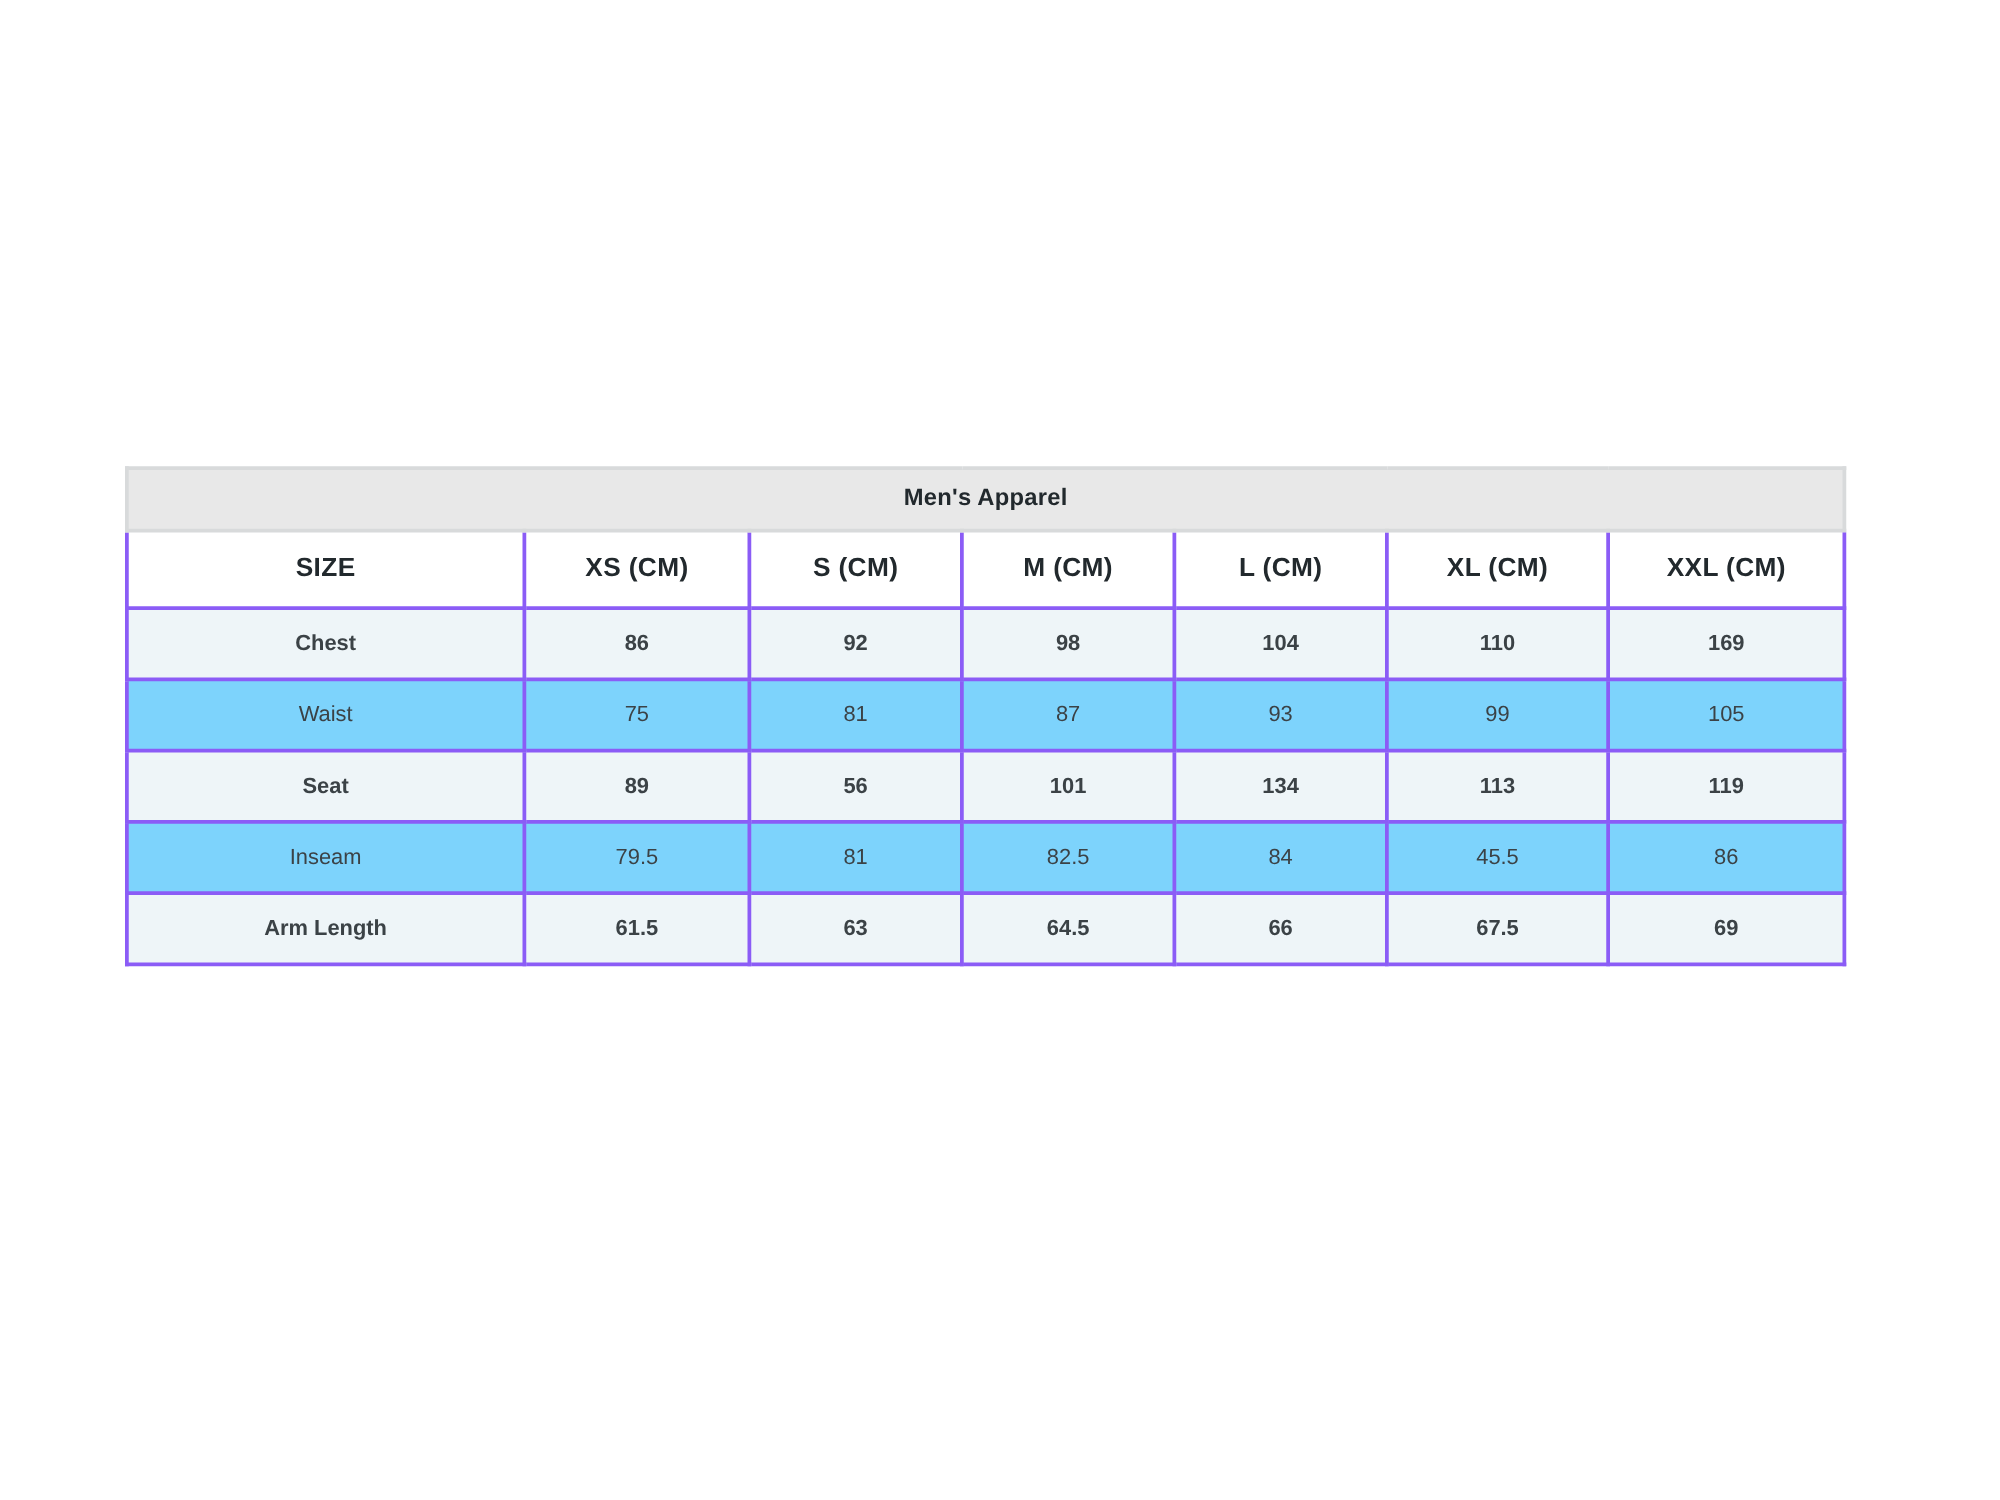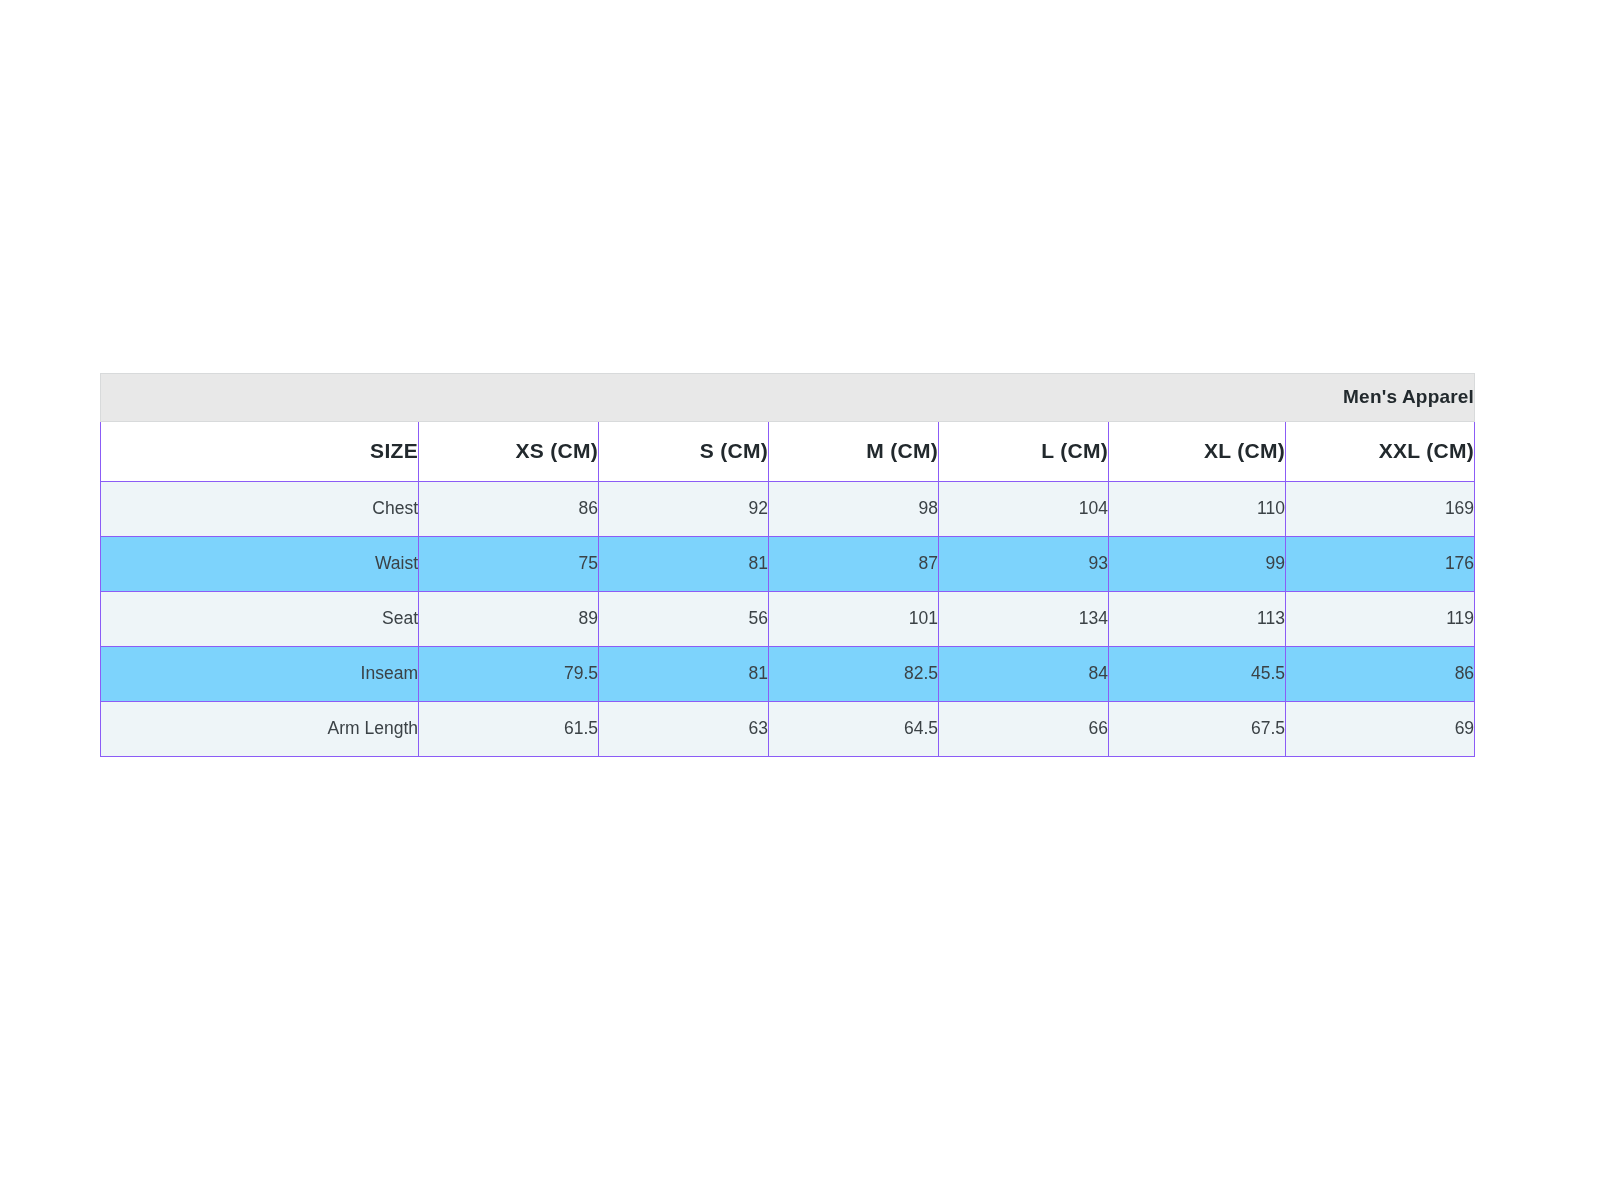--- a/index.html
+++ b/index.html
@@ -21,22 +21,22 @@
     left: 100px;
     top: 373px;
     width: 1374px;
   }
   table.size-chart {
     width: 100%;
     border-collapse: collapse;
     table-layout: fixed;
   }
   table.size-chart td, table.size-chart th {
-    border: 1px solid #8b5cf6;
-    text-align: right;
+    border: 3px solid #8b5cf6;
+    text-align: center;
     color: #3b4246;
     font-weight: 400;
   }
   tr.title-row td {
     background: #e8e8e8;
     font-size: 19px;
     font-weight: bold;
     color: #22292d;
     padding: 12px 0 13px 0;
     letter-spacing: 0.2px;
@@ -50,20 +50,21 @@
     padding: 17px 0 18px 0;
     letter-spacing: 0.3px;
   }
   tr.data-row td {
     font-size: 17.5px;
     padding: 16px 0 17px 0;
     background: #7dd3fc;
   }
   tr.data-row.alt td {
     background: #eef5f8;
+    font-weight: bold;
   }
   td.label-col {
     width: 318px;
   }
   
   col.c0 { width: 318px; }
   col.c1 { width: 180px; }
   col.c2 { width: 170px; }
   col.c3 { width: 170px; }
   col.c4 { width: 170px; }
@@ -109,21 +110,21 @@
           <td>169</td>
         </tr>
 
         <tr class="data-row">
           <td class="label-col">Waist</td>
           <td>75</td>
           <td>81</td>
           <td>87</td>
           <td>93</td>
           <td>99</td>
-          <td>176</td>
+          <td>105</td>
         </tr>
 
         <tr class="data-row alt">
           <td class="label-col">Seat</td>
           <td>89</td>
           <td>56</td>
           <td>101</td>
           <td>134</td>
           <td>113</td>
           <td>119</td>

